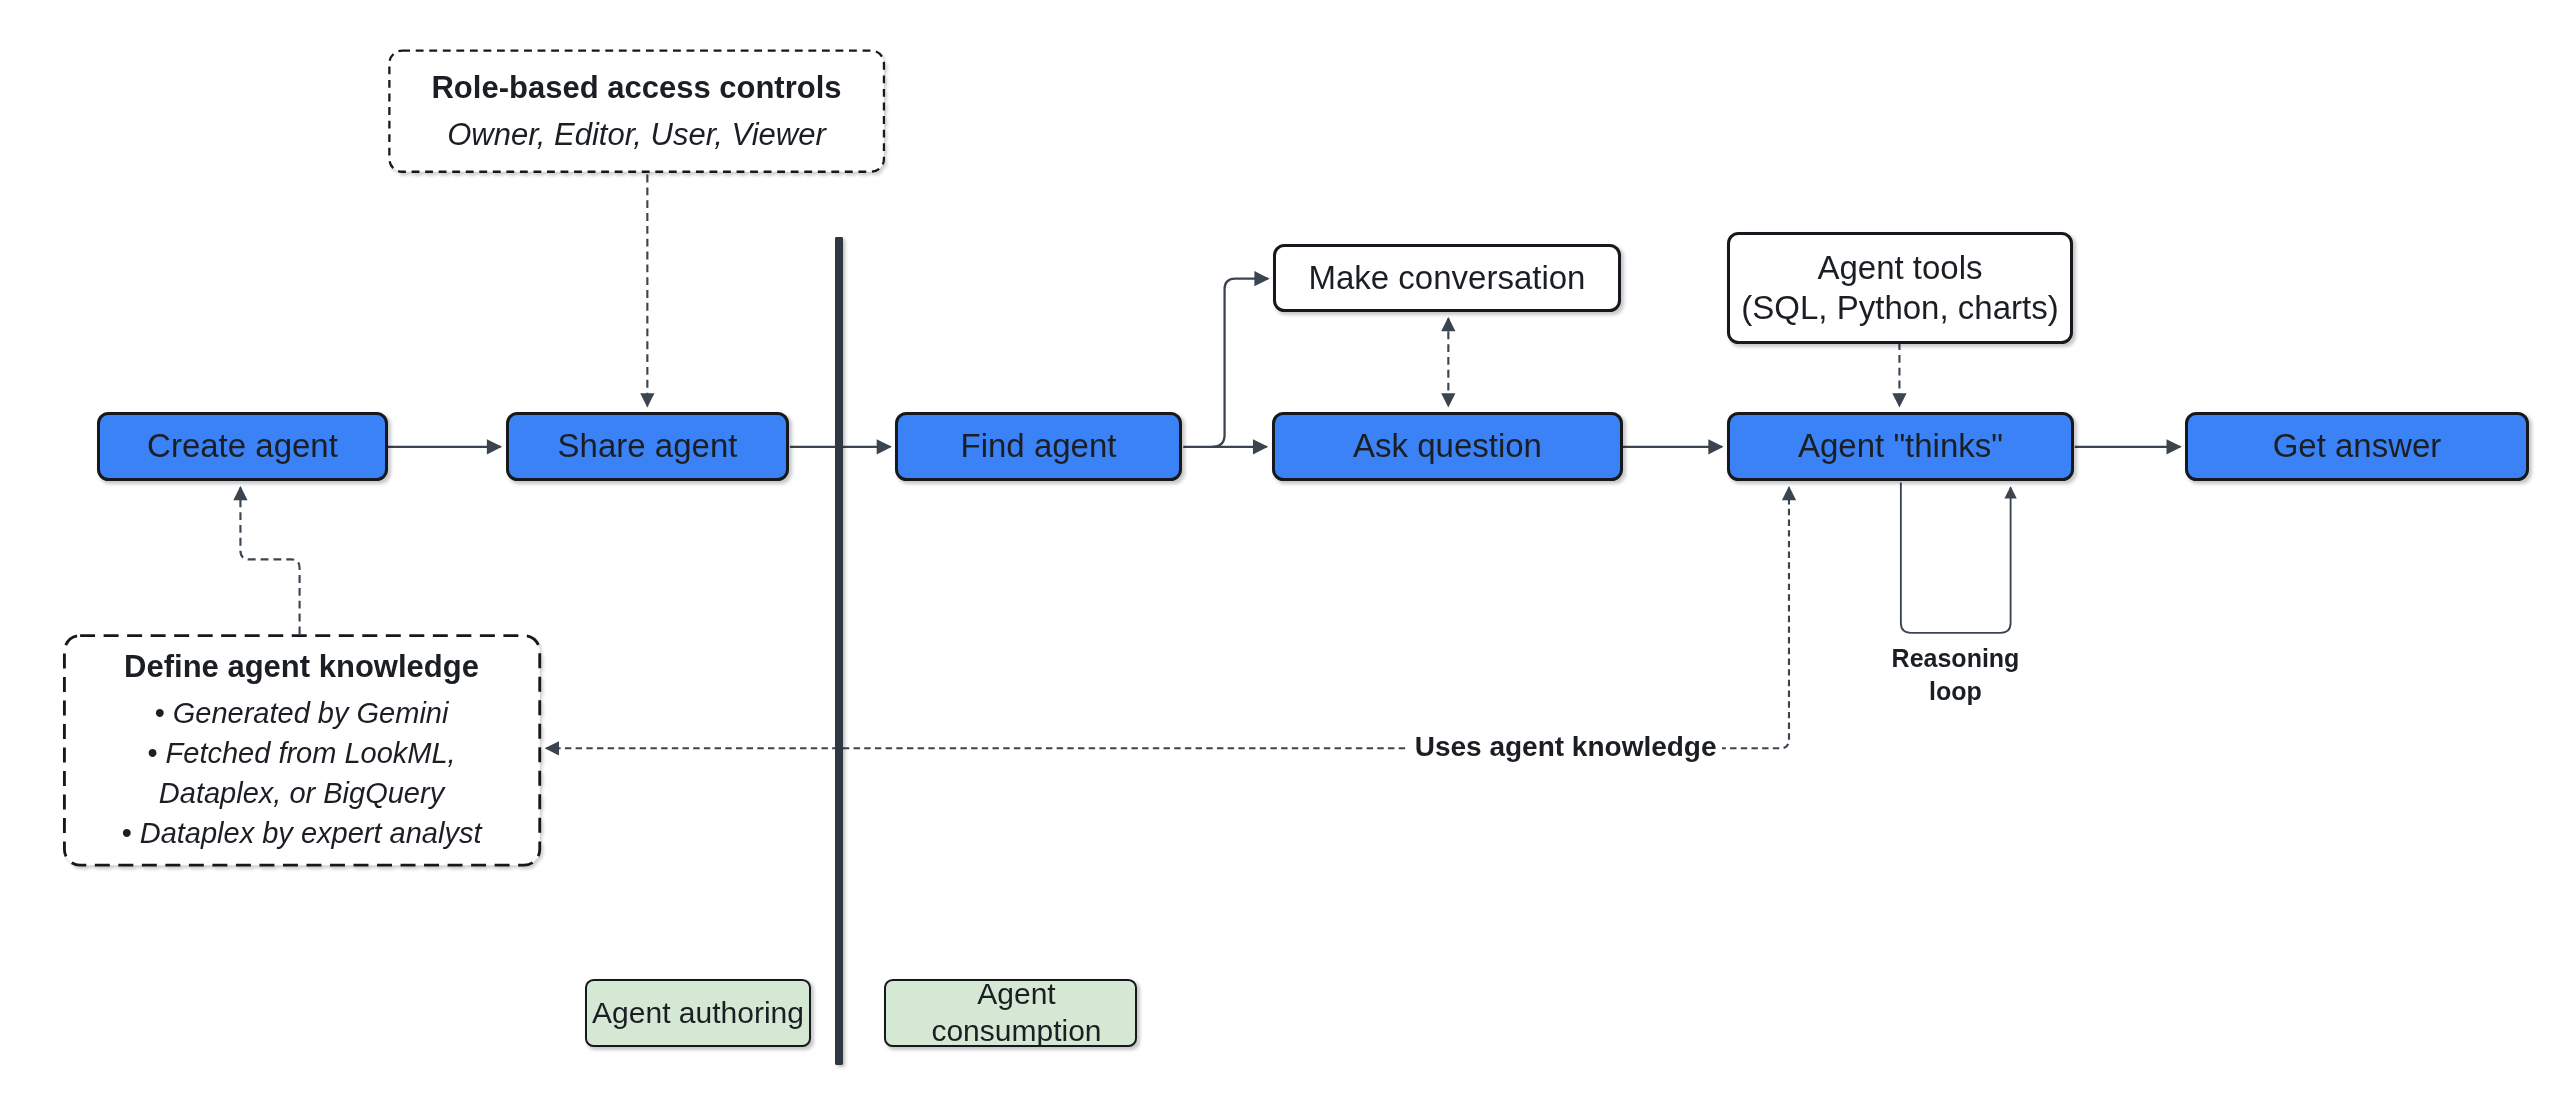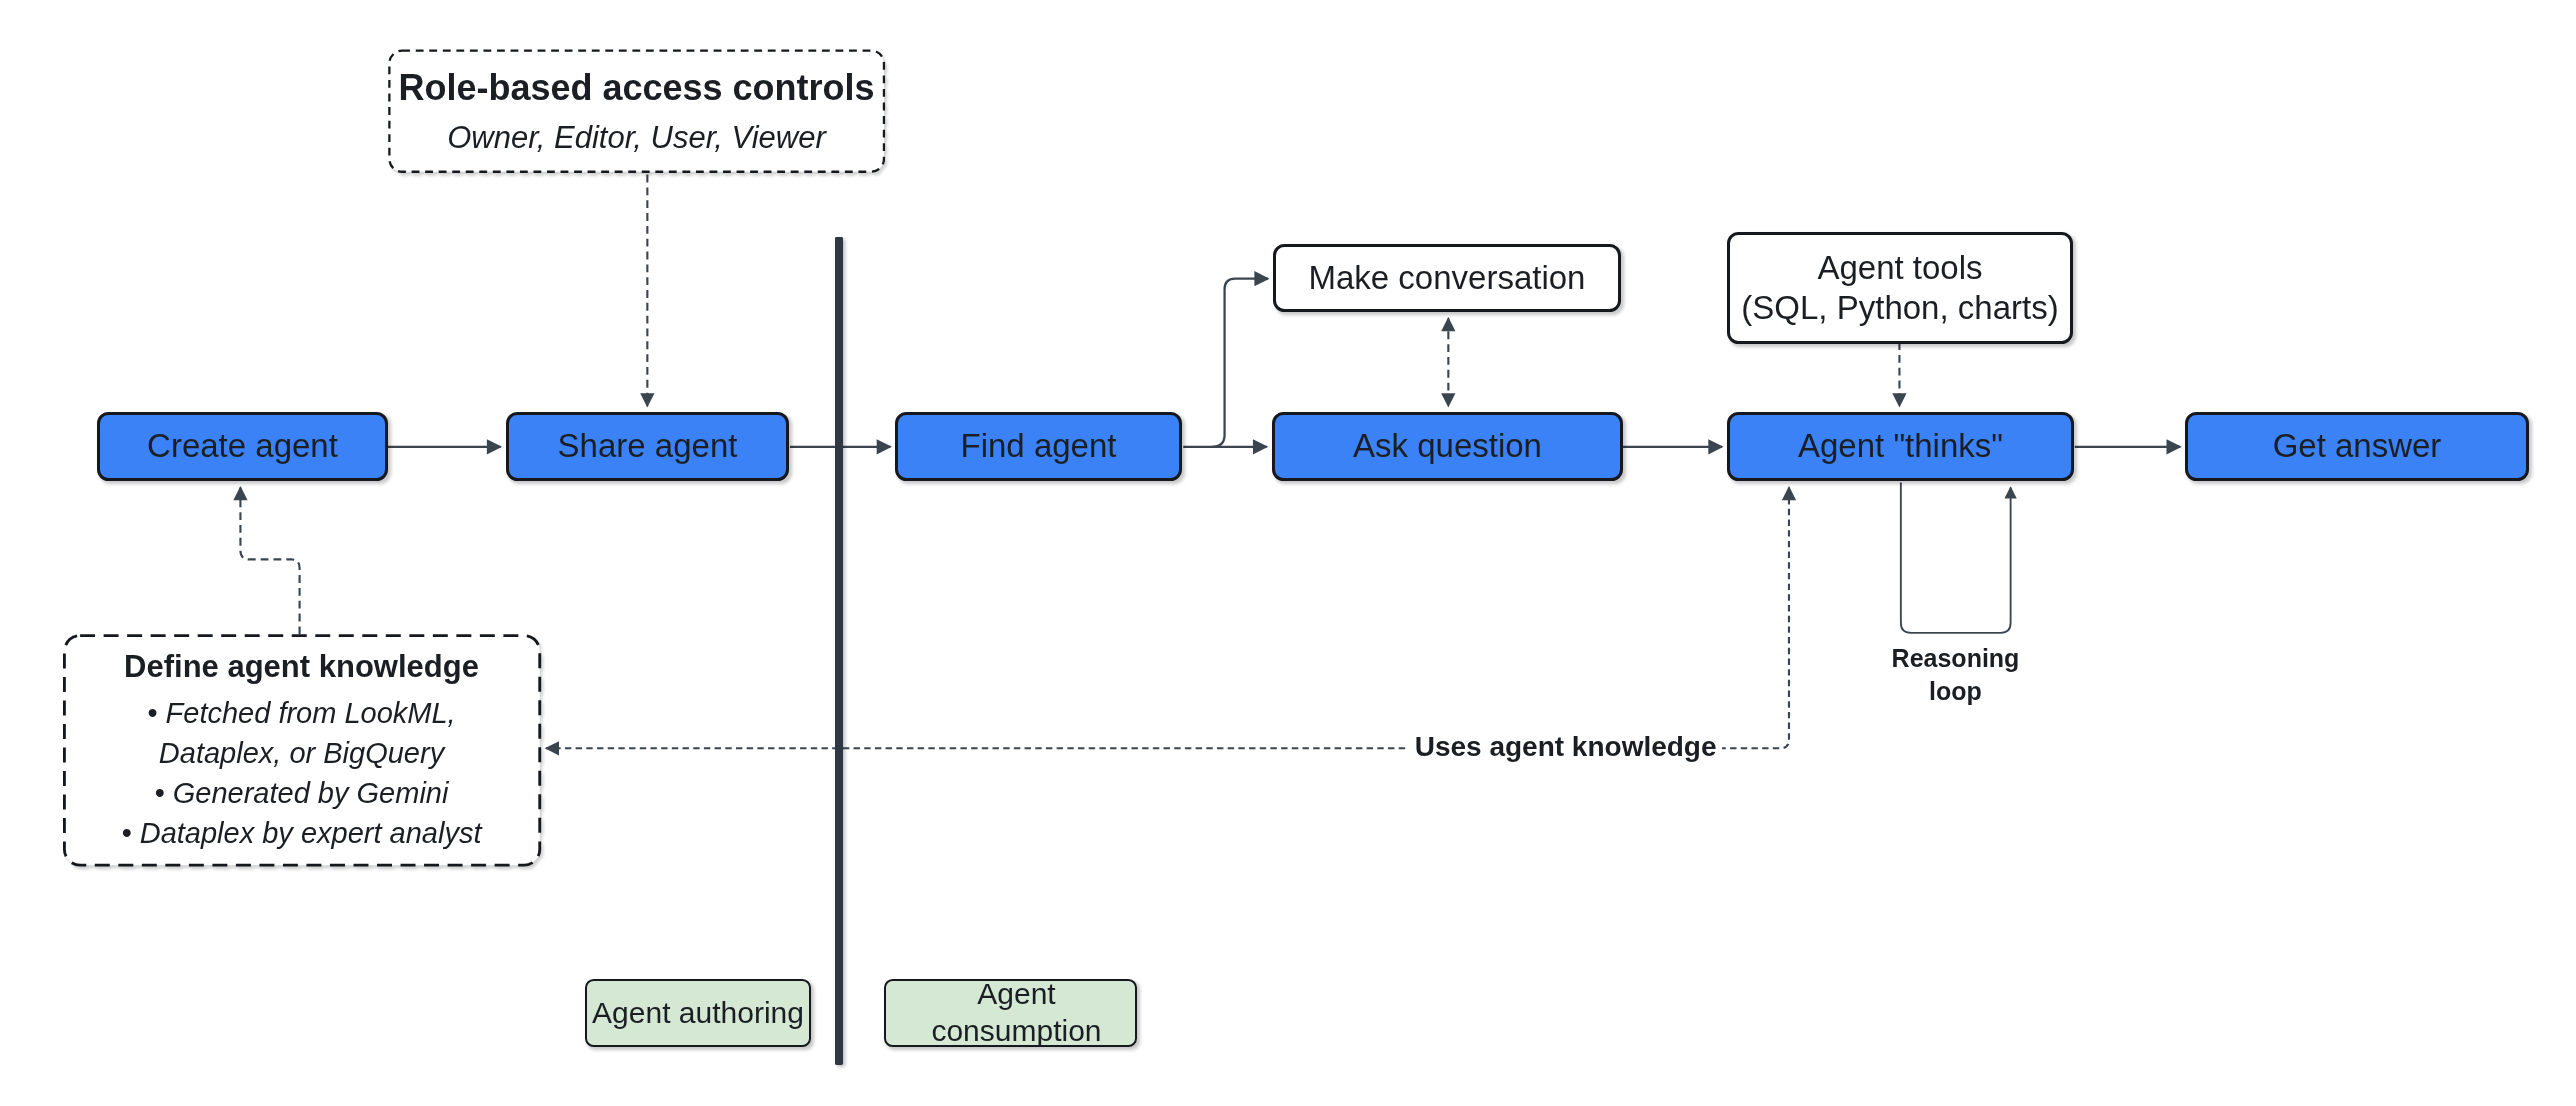--- a/index.html
+++ b/index.html
@@ -18,21 +18,21 @@
     text-align:center;background:#3b82f6;border:3.6px solid #15191e;border-radius:11.4px;
     box-sizing:border-box;font-size:33px;line-height:1.22;
     box-shadow:2.1px 2.9px 3.6px rgba(0,0,0,.22);
   }
   .node.white{background:#ffffff;}
   .node.zone{background:#d5e8d4;border-width:2.9px;border-radius:8.6px;font-size:30px;}
   .notebox{
     position:absolute;z-index:3;display:flex;flex-direction:column;align-items:center;
     justify-content:center;text-align:center;box-sizing:border-box;
   }
-  .notebox .title{font-weight:bold;font-size:36px;}
+  .notebox .title{font-weight:bold;font-size:31px;}
   .notebox .subtitle{font-style:italic;font-size:31px;margin-top:11.4px;}
   .knowledge .title{font-size:31px;margin-bottom:7.1px;}
   .knowledge .bullet{font-style:italic;font-size:29px;line-height:1.38;}
   .edge-label{
     position:absolute;z-index:2;font-weight:bold;font-size:28px;
     background:#ffffff;padding:0 5.7px;white-space:nowrap;
   }
   .loop-label{
     position:absolute;z-index:3;font-weight:bold;font-size:25px;line-height:1.3;
     text-align:center;width:185px;
@@ -99,22 +99,22 @@
     <span>Agent tools</span>
     <span>(SQL, Python, charts)</span>
   </div>
 
   <div class="notebox" style="left:389px;top:51px;width:495px;height:121px;">
     <div class="title">Role-based access controls</div>
     <div class="subtitle">Owner, Editor, User, Viewer</div>
   </div>
   <div class="notebox knowledge" style="left:64px;top:636px;width:475px;height:230px;padding:0 20px;">
     <div class="title">Define agent knowledge</div>
+    <div class="bullet">• Generated by Gemini</div>
     <div class="bullet">• Fetched from LookML, Dataplex, or BigQuery</div>
-    <div class="bullet">• Generated by Gemini</div>
     <div class="bullet">• Dataplex by expert analyst</div>
   </div>
 
   <div class="edge-label" style="left:1389px;top:731px;margin-left:20px;">Uses agent knowledge</div>
   <div class="loop-label" style="left:1863px;top:642px;">Reasoning loop</div>
 
   <div class="node zone" style="left:585px;top:979px;width:226px;height:68px;">
     <span>Agent authoring</span>
   </div>
   <div class="node zone" style="left:884px;top:979px;width:253px;height:68px;padding-left:12px;">

